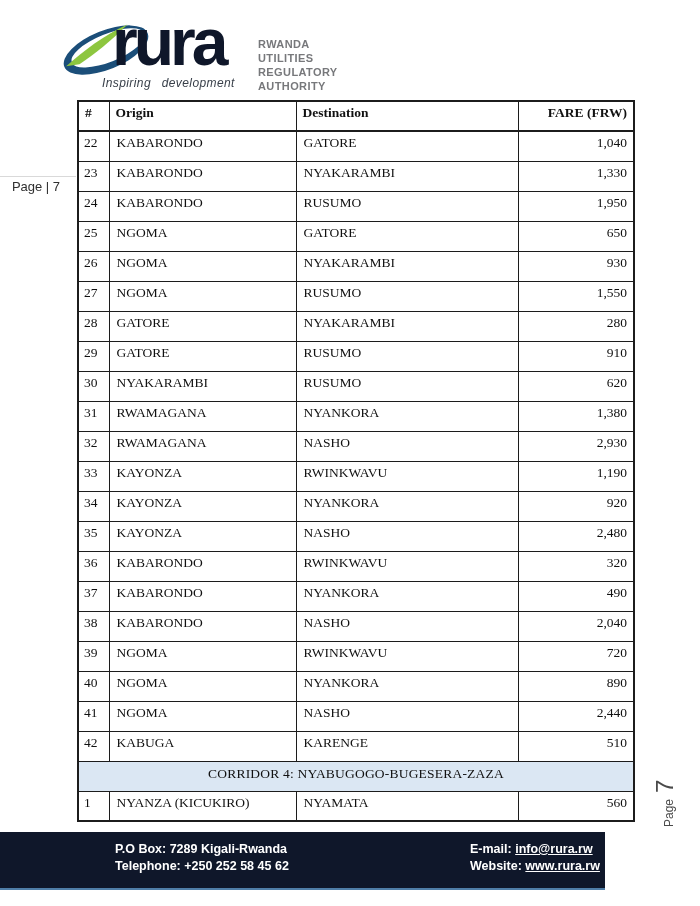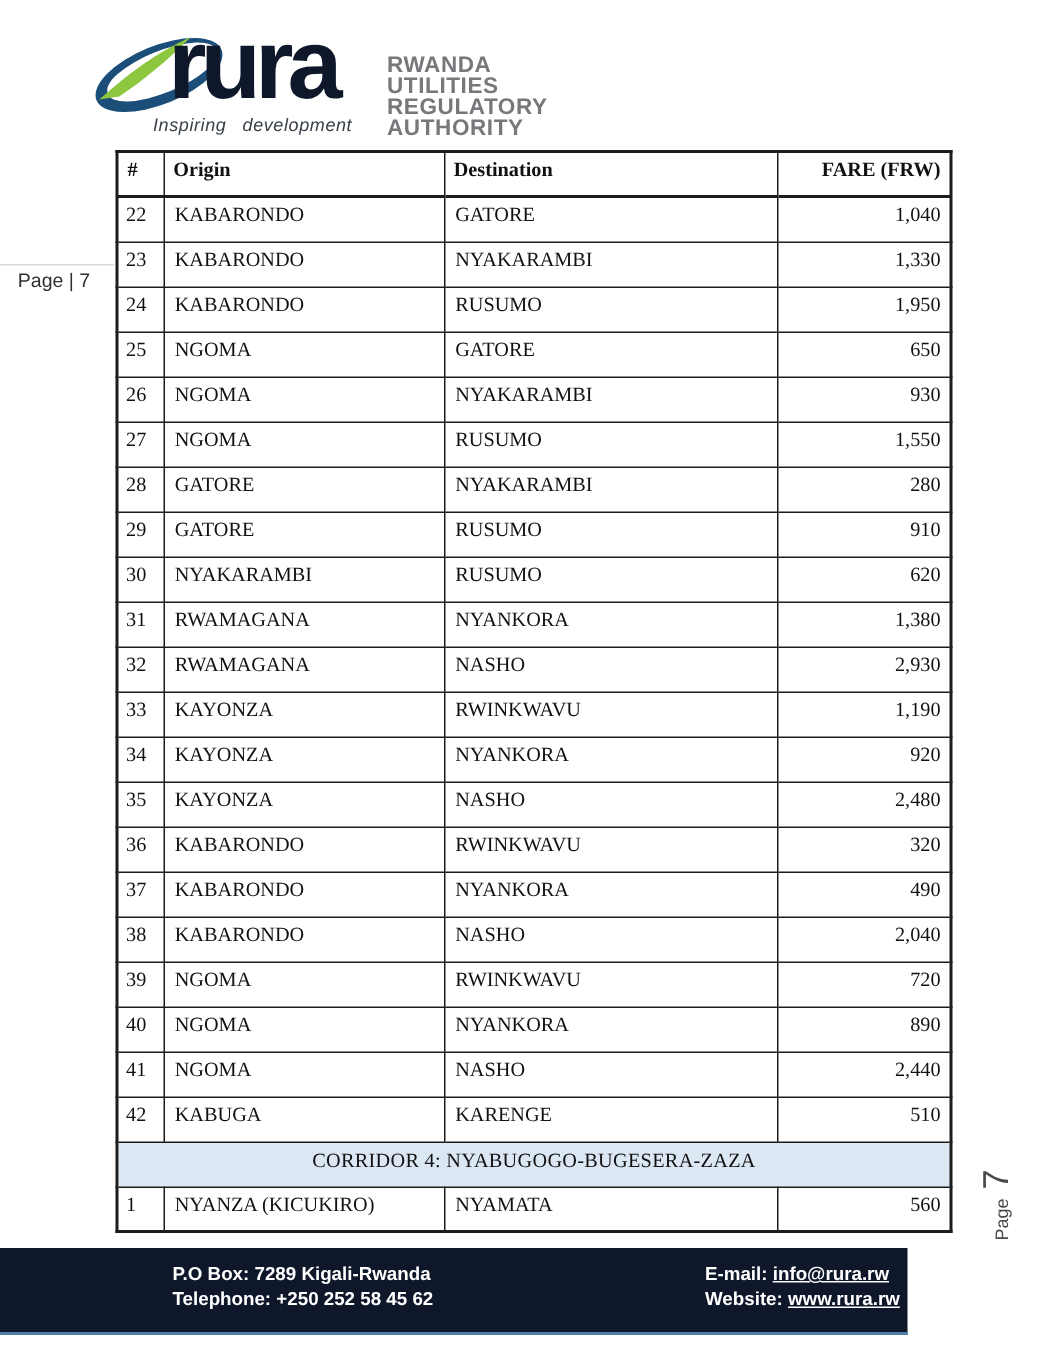--- a/index.html
+++ b/index.html
@@ -20,21 +20,21 @@
   }
   .tagline {
     position:absolute; left:102px; top:76px;
     font-family:"Liberation Sans","DejaVu Sans",sans-serif;
     font-style:italic; font-size:12px; color:#39404a;
     word-spacing:7px; letter-spacing:.4px;
   }
   .org-block {
     position:absolute; left:258px; top:37px;
     font-family:"Liberation Sans","DejaVu Sans",sans-serif;
-    font-weight:bold; font-size:15px; line-height:14px;
+    font-weight:bold; font-size:11px; line-height:14px;
     color:#77787b; letter-spacing:.4px;
   }
 
   
   .left-rule { position:absolute; left:0; top:176px; width:76px; height:1px; background:#d9d9d9; }
   .page-label {
     position:absolute; left:0; top:179px; width:72px; text-align:center;
     font-family:"Liberation Sans","DejaVu Sans",sans-serif;
     font-size:13px; color:#2f2f2f;
   }

